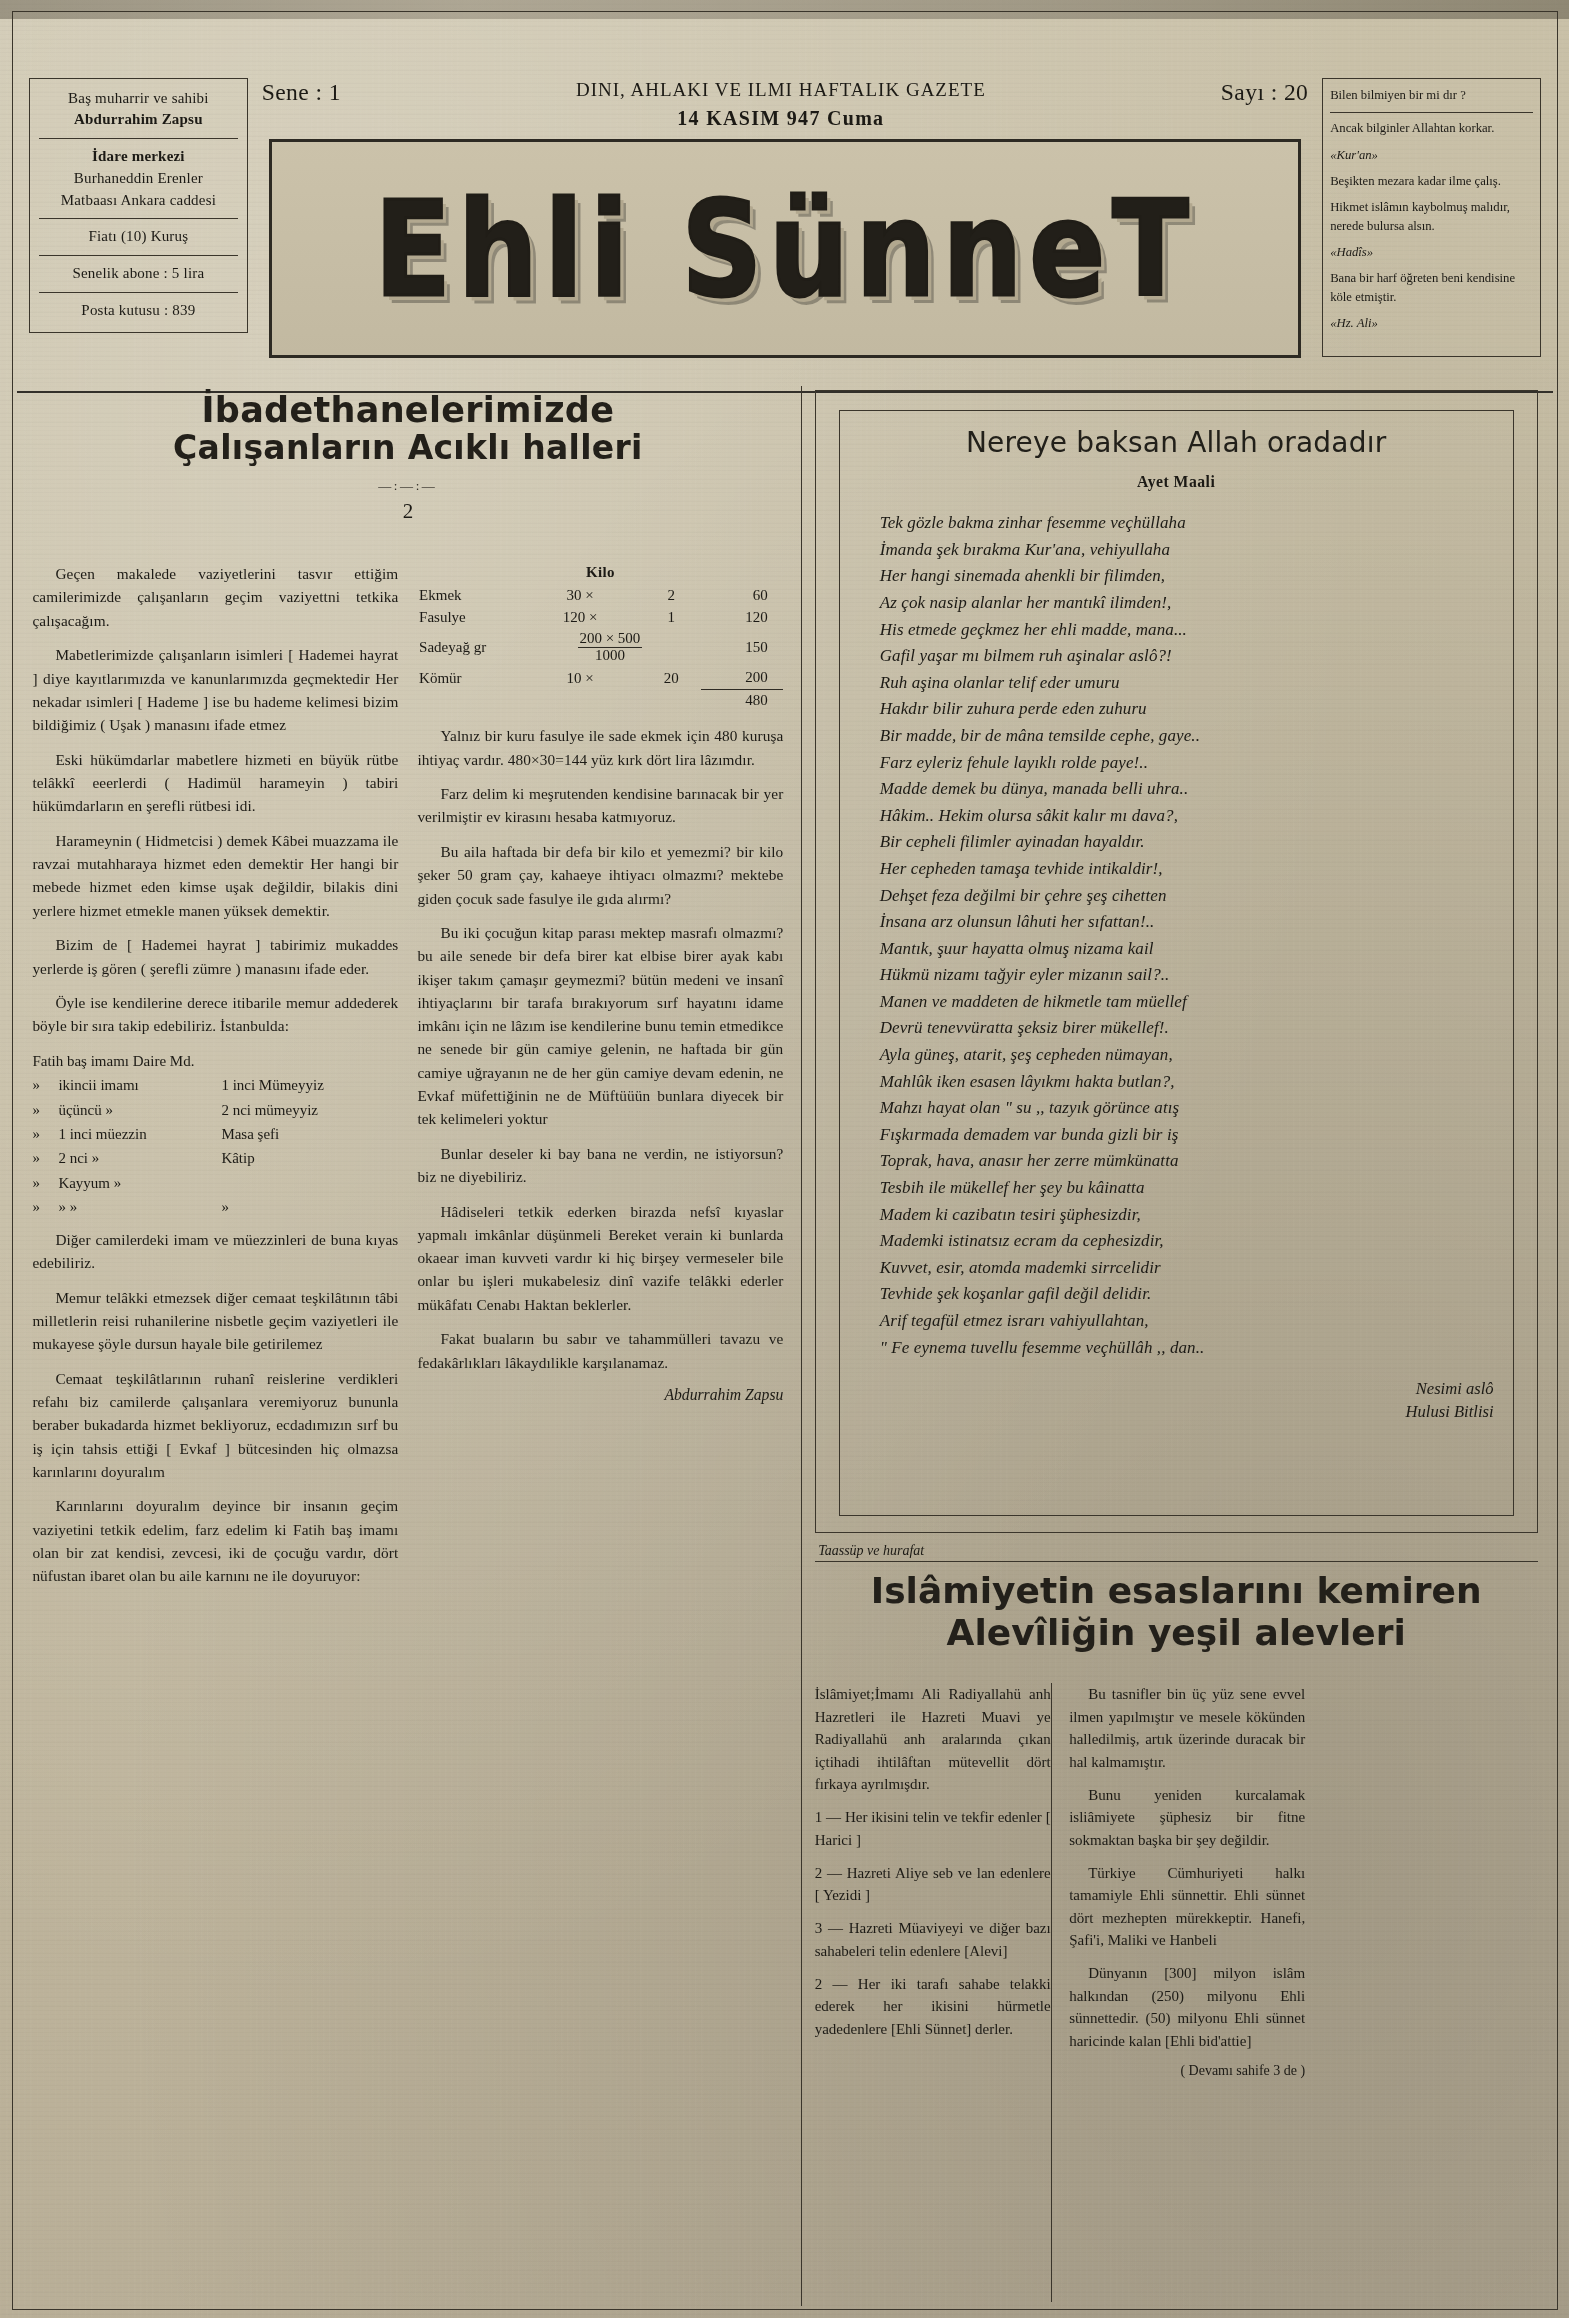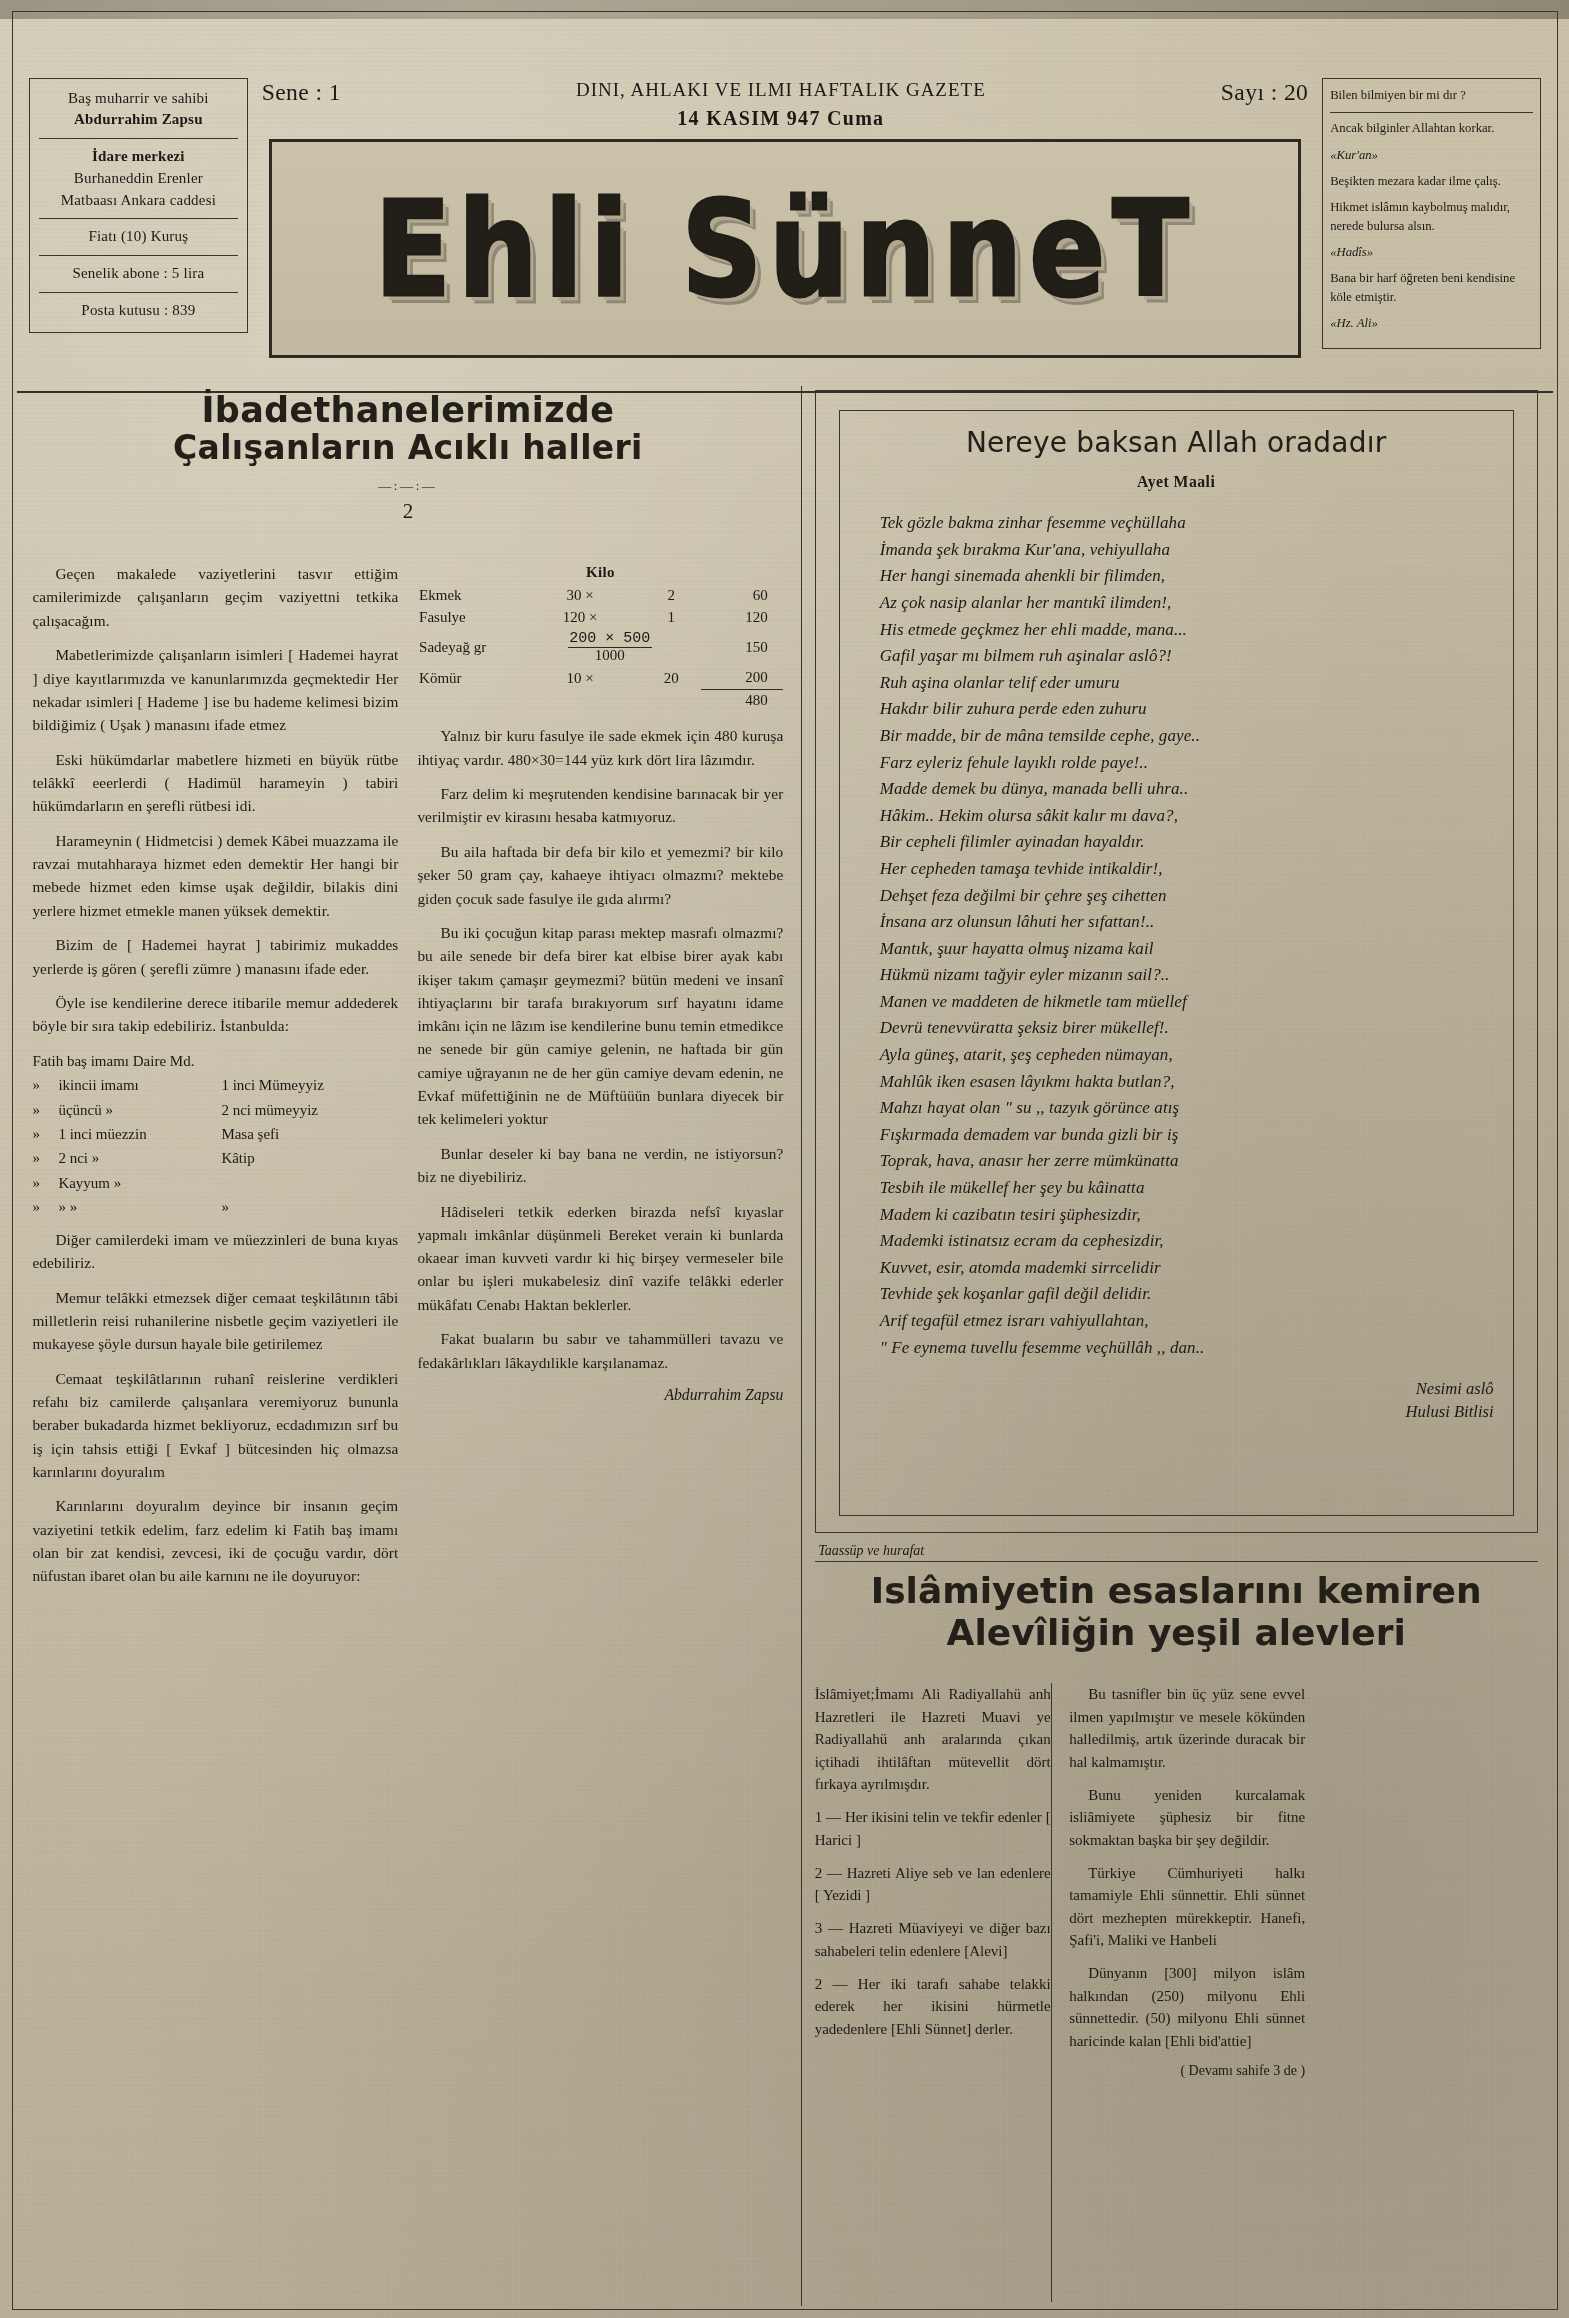--- a/index.html
+++ b/index.html
@@ -88,21 +88,21 @@
     text-shadow:
        4.4px 4.4px 0 #b2a88f,
        7px 7px 0 rgba(0,0,0,0.28);
     transform:scaleY(1.18);
     white-space:nowrap;
   }
   .mast-right {
     position:absolute; right:12.2px; top:51px; width:219px;
     border:1.7px solid #3a352b;
     box-sizing:border-box;
-    padding:7px 7px 8px;
+    padding:7px 7px 16px;
     font-size:12.7px;
     line-height:1.45;
   }
   .mast-right .q { margin-bottom:7.9px; }
   .mast-right .src { font-style:italic; }
   .mast-right .hr { border-top:0.9px solid #3a352b; margin:6.1px 0; }
 
   
   .content {
     position:absolute; left:0; top:371px; right:0; bottom:0;
@@ -166,21 +166,21 @@
     margin:1.7px 0 12.2px;
     font-size:15px;
   }
   .kilo .cap { text-align:center; font-weight:bold; margin-bottom:3.5px; letter-spacing:0.3px; }
   .kilo table { width:100%; border-collapse:collapse; }
   .kilo td { padding:2.6px 1.7px; vertical-align:middle; }
   .kilo td.name { width:98px; }
   .kilo td.mid { text-align:center; }
   .kilo td.val { text-align:right; width:65px; padding-right:15.7px; }
   .frac { display:inline-block; text-align:center; line-height:1.05; }
-  .frac .num { display:block; border-bottom:0.9px solid #2e2b24; padding:0 1.7px;font-family:Liberation Mono, monospace; }
+  .frac .num { display:block; border-bottom:0.9px solid #2e2b24; padding:0 1.7px; }
   .frac .den { display:block; padding:0 1.7px; }
   .totalrow td.val { border-top:0.9px solid #2e2b24; }
 
   
   .poembox {
     position:absolute; left:798px; top:3.5px; right:15.7px; height:1143px;
     border:1.7px solid #3a352b;
     box-sizing:border-box;
     padding:19px 23px 15.7px;
   }

